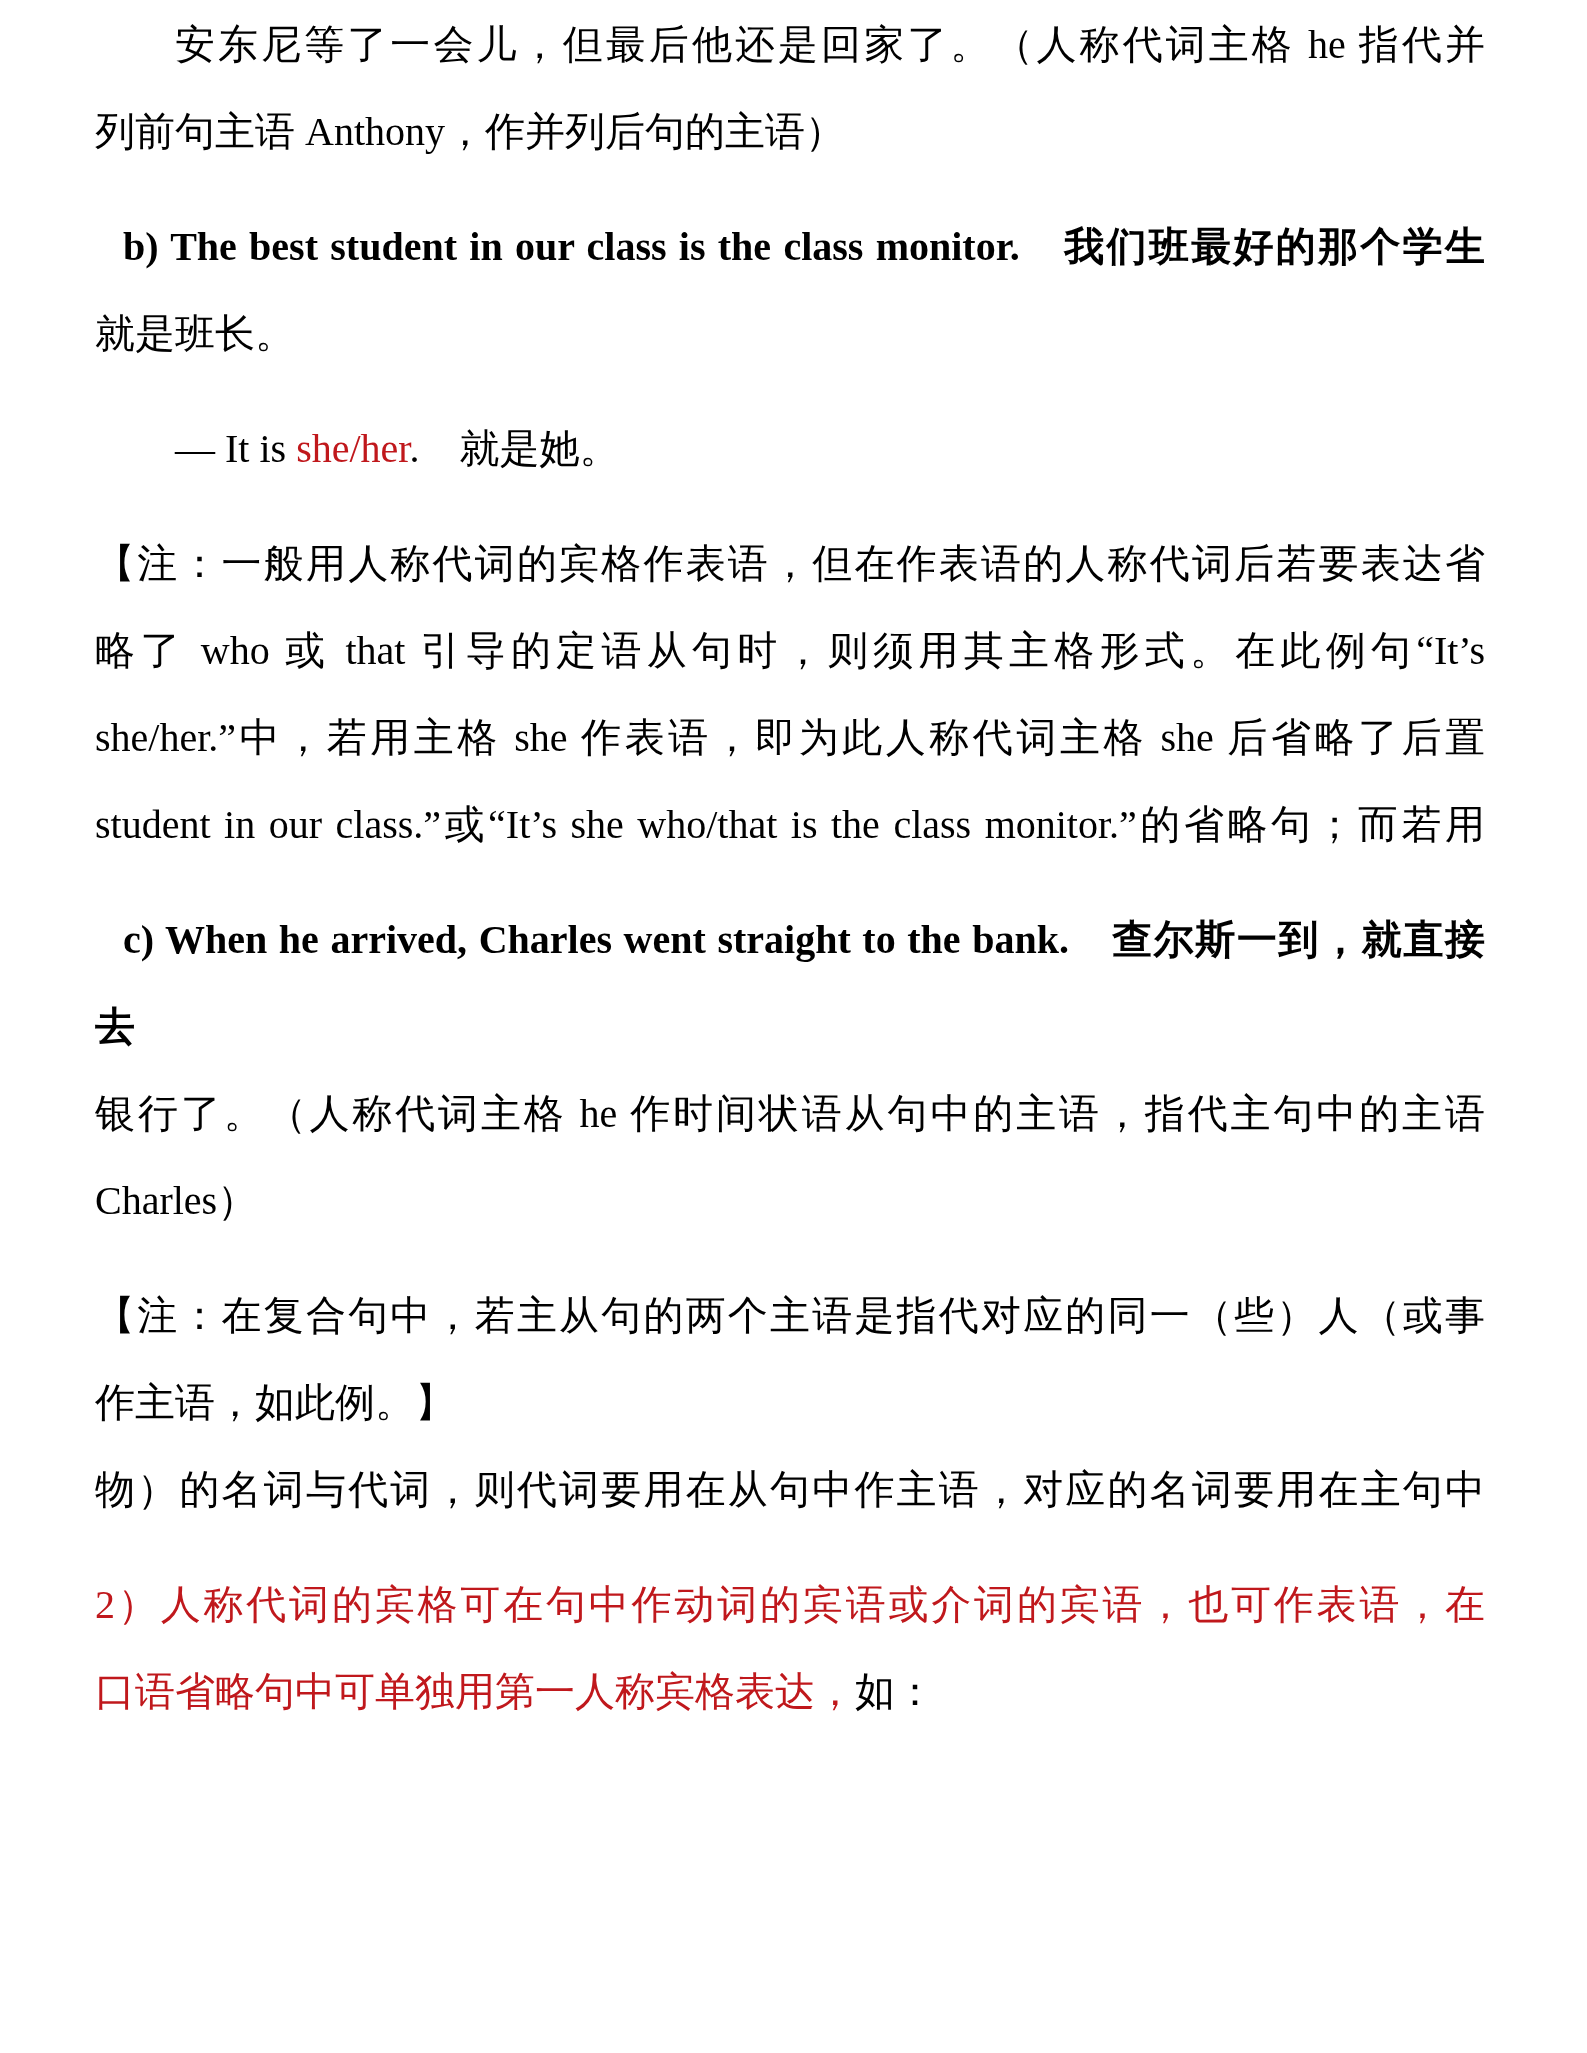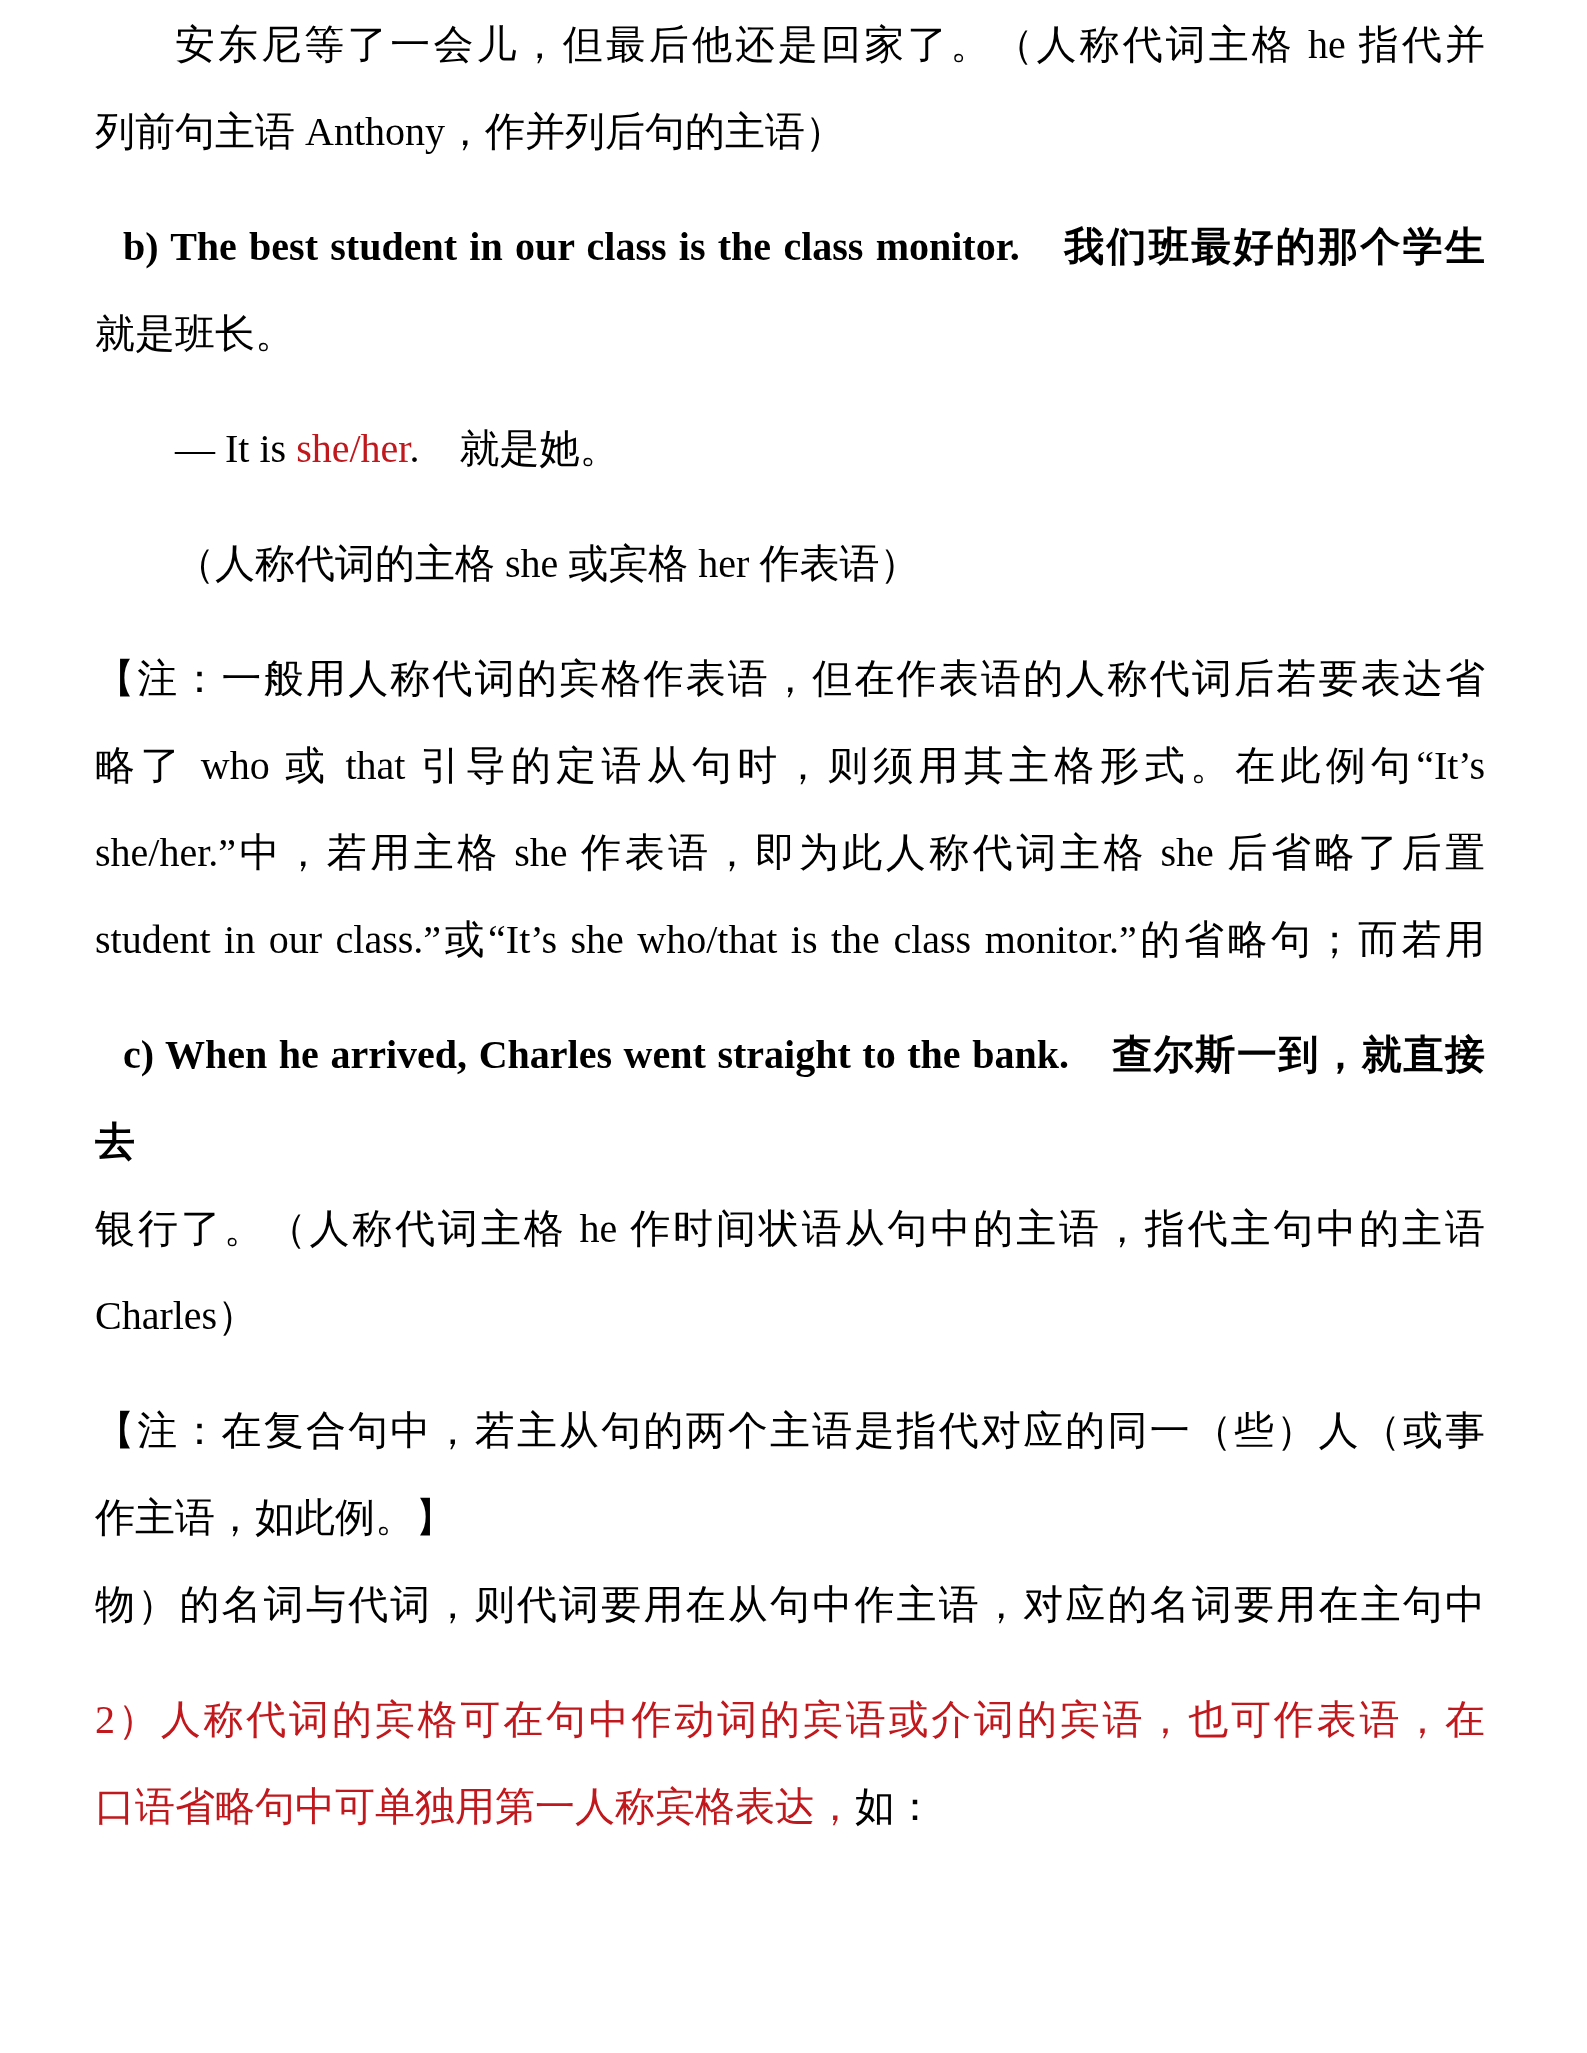--- a/index.html
+++ b/index.html
@@ -48,23 +48,20 @@
   <div class="para">
     <div class="line just indent-small"><span>b) The best student in our class is the class monitor.　我们班最好的那个学生</span></div>
     <div class="line"><span>就是班长。</span></div>
   </div>
 
 
   <div class="para">
     <div class="line indent2"><span>— It is </span><span class="red">she/her</span><span>.　就是她。</span></div>
   </div>
 
-  <div class="para">
-    <div class="line indent2"><span>（人称代词的主格 she 或宾格 her 作表语）</span></div>
-  </div>
 
   <div class="para">
     <div class="line just"><span>【注：一般用人称代词的宾格作表语，但在作表语的人称代词后若要表达省</span></div>
     <div class="line just"><span>略了 who 或 that 引导的定语从句时，则须用其主格形式。在此例句“It’s</span></div>
     <div class="line just"><span>she/her.”中，若用主格 she 作表语，即为此人称代词主格 she 后省略了后置</span></div>
     <div class="line just"><span>student in our class.”或“It’s she who/that is the class monitor.”的省略句；而若用</span></div>
   </div>
 
   <div class="para">
     <div class="line just indent-small"><span>c) When he arrived, Charles went straight to the bank.　查尔斯一到，就直接去</span></div>

